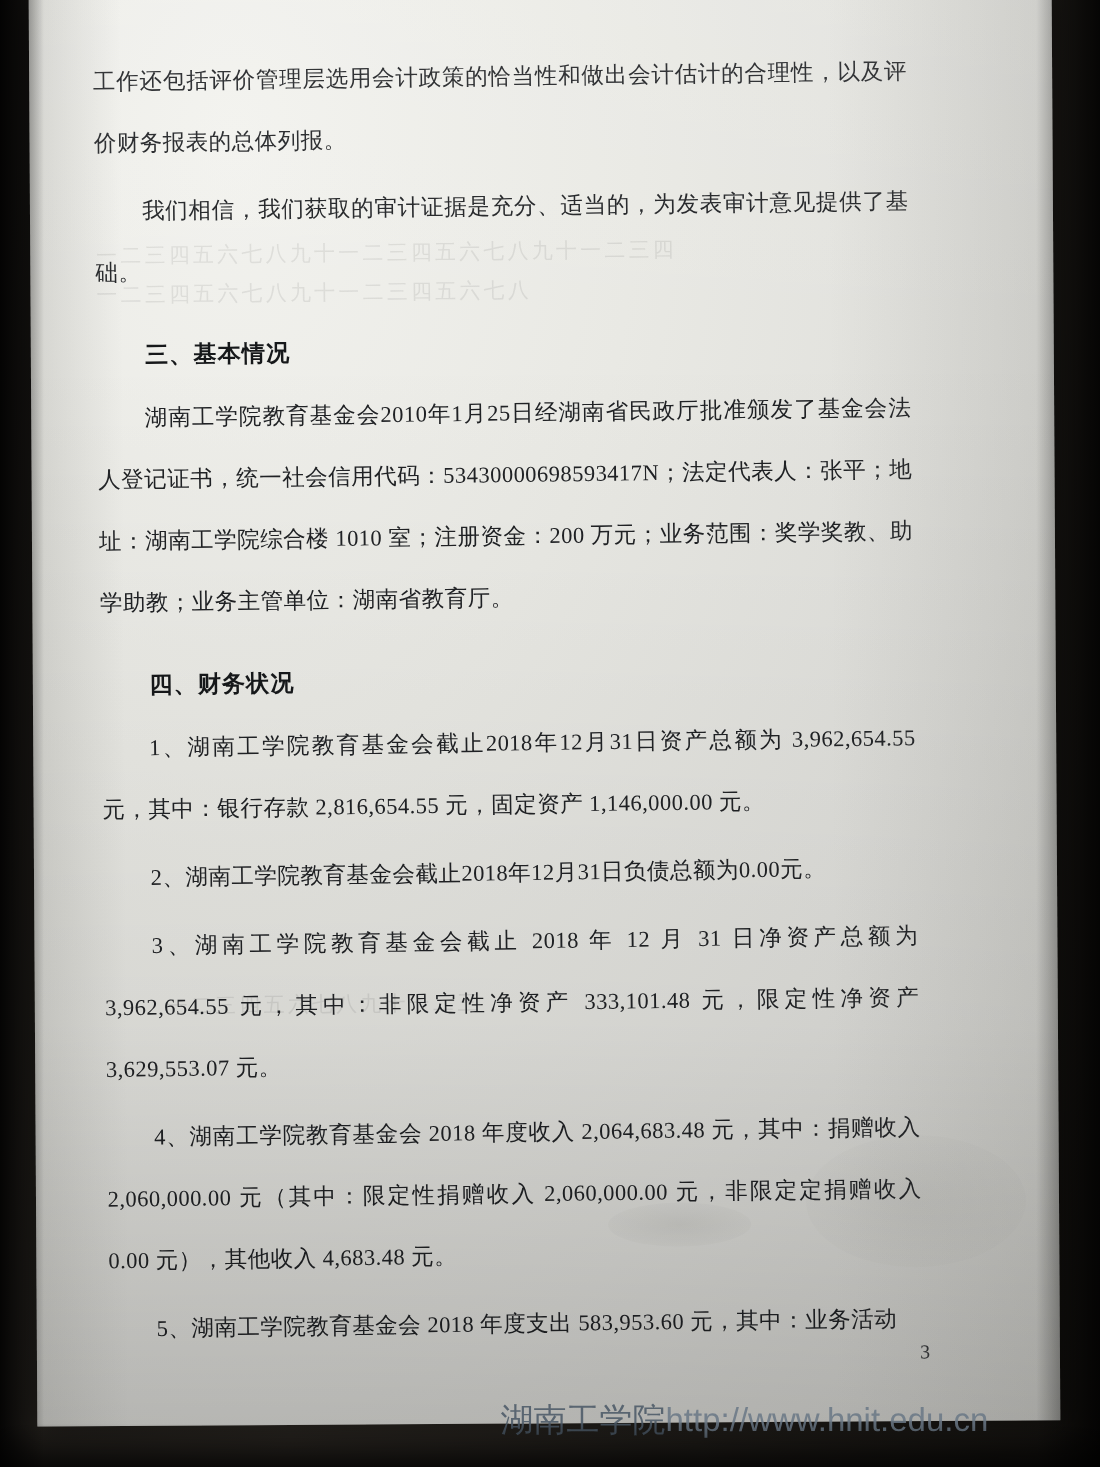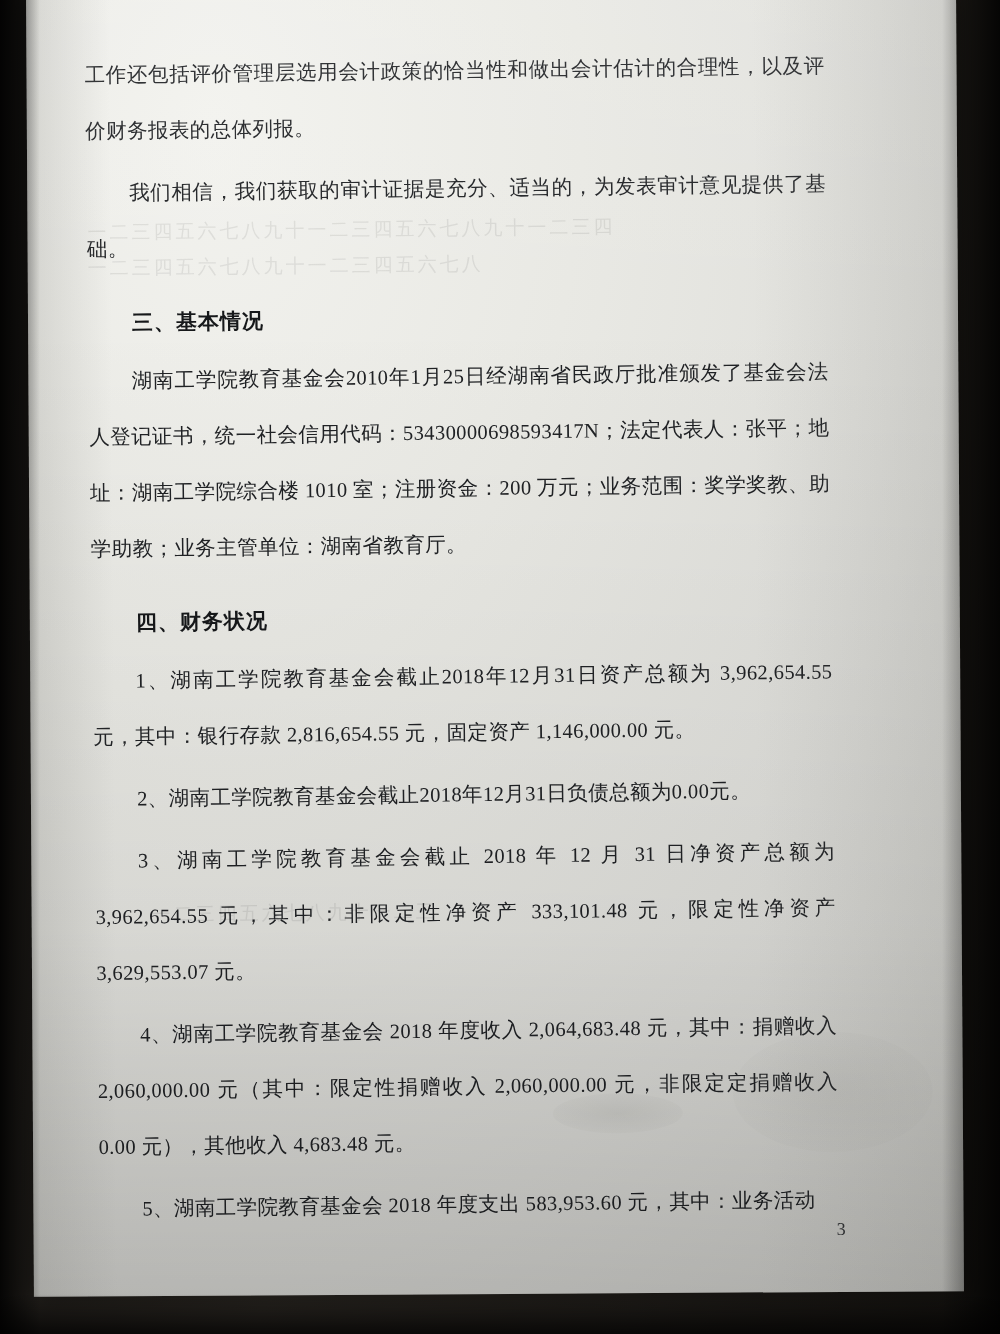--- a/index.html
+++ b/index.html
@@ -154,17 +154,20 @@
       <p class="para indent">1、湖南工学院教育基金会截止2018年12月31日资产总额为 3,962,654.55 元，其中：银行存款 2,816,654.55 元，固定资产 1,146,000.00 元。</p>
       <p class="para indent">2、湖南工学院教育基金会截止2018年12月31日负债总额为0.00元。</p>
       <p class="para indent">3、湖南工学院教育基金会截止 2018 年 12 月 31 日净资产总额为 3,962,654.55 元，其中：非限定性净资产 333,101.48 元，限定性净资产 3,629,553.07 元。</p>
       <p class="para indent">4、湖南工学院教育基金会 2018 年度收入 2,064,683.48 元，其中：捐赠收入 2,060,000.00 元（其中：限定性捐赠收入 2,060,000.00 元，非限定定捐赠收入 0.00 元），其他收入 4,683.48 元。</p>
       <p class="para indent">5、湖南工学院教育基金会 2018 年度支出 583,953.60 元，其中：业务活动</p>
     </div>
 
     <div class="page-number">3</div>
   </div>
 
+  <div class="watermark">
+    <span class="cn">湖南工学院</span><span class="url">http://www.hnit.edu.cn</span>
+  </div>
 
   <div class="edge-shadow-left"></div>
   <div class="edge-shadow-right"></div>
   <div class="edge-shadow-bottom"></div>
 </div>
 
 </body></html>

